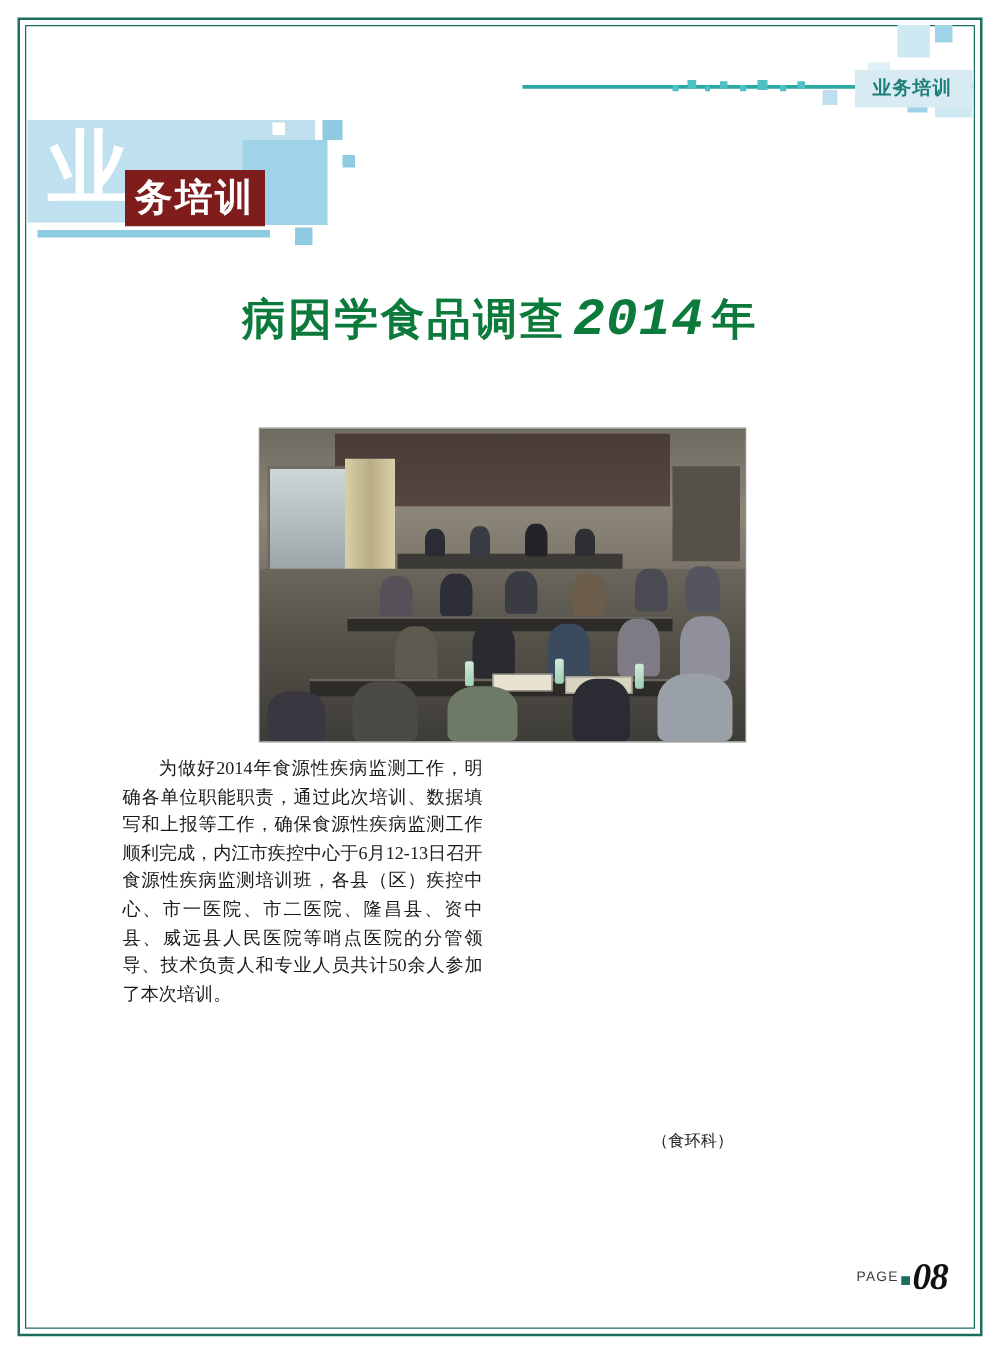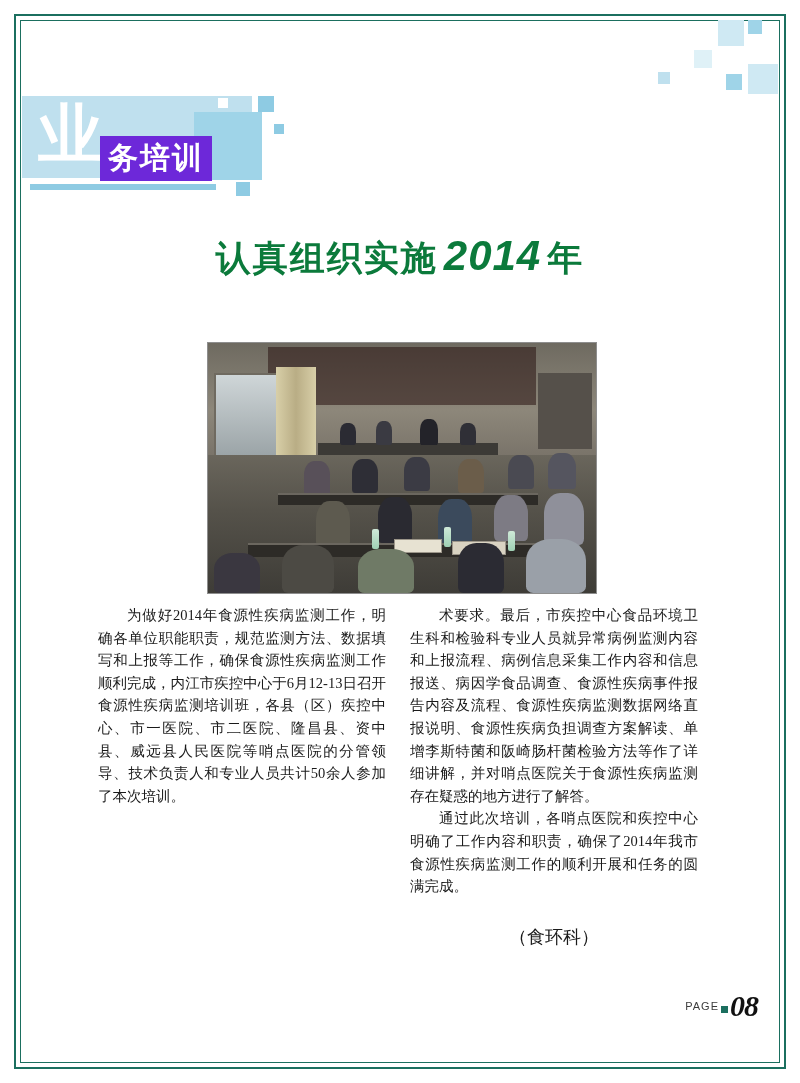--- a/index.html
+++ b/index.html
@@ -127,21 +127,21 @@
   }
   .banner .sub-chars {
     position: absolute;
     left: 78px;
     top: 40px;
     font-family: "Liberation Sans", sans-serif;
     font-size: 30px;
     font-weight: bold;
     color: #ffffff;
     letter-spacing: 2px;
-    background: #6d28d9;
+    background: #7f1d1d;
     padding: 2px 8px;
   }
   .banner .underline {
     position: absolute;
     left: 8px;
     top: 88px;
     width: 186px;
     height: 6px;
     background: #8ecbe3;
   }
@@ -157,21 +157,21 @@
   .title-line {
     color: #0b7a3b;
     font-family: "Liberation Sans", sans-serif;
     font-weight: bold;
     font-size: 35px;
     line-height: 1.35;
     letter-spacing: 2px;
     white-space: nowrap;
   }
   .title-line .year {
-    font-family: Liberation Sans, sans-serif;
+    font-family: Liberation Mono, monospace;
     font-style: italic;
     font-size: 42px;
     letter-spacing: 1px;
     padding: 0 6px;
   }
 
   
   .photo {
     position: absolute;
     left: 207px;
@@ -275,30 +275,29 @@
   .col.right { left: 312px; }
   .col p { margin: 0; text-indent: 2em; }
   .col p + p { margin-top: 0px; }
 
   .signature {
     position: absolute;
     left: 312px;
     top: 300px;
     width: 288px;
     text-align: center;
-    font-size: 18px;
+    font-size: 13px;
     color: #1a1a1a;
-    margin-top: 21px;
   }
 
   
   .pagenum {
     position: absolute;
     right: 42px;
-    bottom: 60px;
+    bottom: 44px;
     text-align: left;
   }
   .pagenum .word {
     font-family: "Liberation Sans", sans-serif;
     font-size: 11px;
     color: #3b3b3b;
     letter-spacing: 1px;
     vertical-align: 6px;
   }
   .pagenum .sq {
@@ -327,36 +326,50 @@
 
   <div class="mosaic">
     <i style="left:120px;top:0;width:26px;height:26px;background:#cfe9f3;"></i>
     <i style="left:150px;top:0;width:14px;height:14px;background:#9fd4e8;"></i>
     <i style="left:96px;top:30px;width:18px;height:18px;background:#dff1f7;"></i>
     <i style="left:150px;top:44px;width:30px;height:30px;background:#cfe9f3;"></i>
     <i style="left:60px;top:52px;width:12px;height:12px;background:#bfe0ee;"></i>
     <i style="left:128px;top:54px;width:16px;height:16px;background:#9fd4e8;"></i>
   </div>
 
+  <div class="runhead">
+    <div class="bar"></div>
+    <div class="dots">
+      <span class="dot" style="left:0;top:4px;width:5px;height:5px;"></span>
+      <span class="dot" style="left:12px;top:0;width:7px;height:7px;"></span>
+      <span class="dot" style="left:26px;top:5px;width:4px;height:4px;"></span>
+      <span class="dot" style="left:38px;top:1px;width:6px;height:6px;"></span>
+      <span class="dot" style="left:54px;top:4px;width:5px;height:5px;"></span>
+      <span class="dot" style="left:68px;top:0px;width:8px;height:8px;"></span>
+      <span class="dot" style="left:86px;top:4px;width:5px;height:5px;"></span>
+      <span class="dot" style="left:100px;top:1px;width:6px;height:6px;"></span>
+    </div>
+    <div class="label">业务培训</div>
+  </div>
 
   <div class="banner">
     <div class="bg1"></div>
     <div class="bg2"></div>
     <span class="sq" style="left:236px;top:0;width:16px;height:16px;"></span>
     <span class="sq" style="left:252px;top:28px;width:10px;height:10px;"></span>
     <span class="sq" style="left:214px;top:86px;width:14px;height:14px;"></span>
     <span class="sq" style="left:196px;top:2px;width:10px;height:10px;background:#ffffff;"></span>
     <div class="big-char">业</div>
     <div class="sub-chars">务培训</div>
     <div class="underline"></div>
   </div>
 
   <div class="title-wrap">
     <div class="title-line">
-      <span>认真组织实施</span><span class="year">2014</span><span>年</span>
+      <span>病因学食品调查</span><span class="year">2014</span><span>年</span>
     </div>
   </div>
 
   <div class="photo">
     <div class="wall"></div>
     <div class="screen"></div>
     <div class="window"></div>
     <div class="curtain"></div>
     <div class="board"></div>
     <div class="stage"></div>
@@ -392,25 +405,21 @@
 
     <span class="person" style="left:250px;top:200px;width:46px;height:50px;background:#2b2b33;"></span>
     <span class="person" style="left:150px;top:206px;width:56px;height:44px;background:#6f7a66;"></span>
     <span class="person" style="left:74px;top:202px;width:52px;height:48px;background:#4c4a44;"></span>
     <span class="person" style="left:318px;top:196px;width:60px;height:54px;background:#9aa0a8;"></span>
     <span class="person" style="left:6px;top:210px;width:46px;height:40px;background:#3a3740;"></span>
   </div>
 
   <div class="cols">
     <div class="col left">
-      <p>为做好2014年食源性疾病监测工作，明确各单位职能职责，规范监测方法、数据填写和上报等工作，确保食源性疾病监测工作顺利完成，内江市疾控中心于6月12-13日召开食源性疾病监测培训班，各县（区）疾控中心、市一医院、市二医院、隆昌县、资中县、威远县人民医院等哨点医院的分管领导、技术负责人和专业人员共计50余人参加了本次培训。</p>
-    </div>
-    <div class="col right">
-      <p>术要求。最后，市疾控中心食品环境卫生科和检验科专业人员就异常病例监测内容和上报流程、病例信息采集工作内容和信息报送、病因学食品调查、食源性疾病事件报告内容及流程、食源性疾病监测数据网络直报说明、食源性疾病负担调查方案解读、单增李斯特菌和阪崎肠杆菌检验方法等作了详细讲解，并对哨点医院关于食源性疾病监测存在疑惑的地方进行了解答。</p>
-      <p>通过此次培训，各哨点医院和疾控中心明确了工作内容和职责，确保了2014年我市食源性疾病监测工作的顺利开展和任务的圆满完成。</p>
+      <p>为做好2014年食源性疾病监测工作，明确各单位职能职责，通过此次培训、数据填写和上报等工作，确保食源性疾病监测工作顺利完成，内江市疾控中心于6月12-13日召开食源性疾病监测培训班，各县（区）疾控中心、市一医院、市二医院、隆昌县、资中县、威远县人民医院等哨点医院的分管领导、技术负责人和专业人员共计50余人参加了本次培训。</p>
     </div>
     <div class="signature">（食环科）</div>
   </div>
 
   <div class="pagenum">
     <span class="word">PAGE</span><span class="sq"></span><span class="num">08</span>
   </div>
 
 </div>
 

